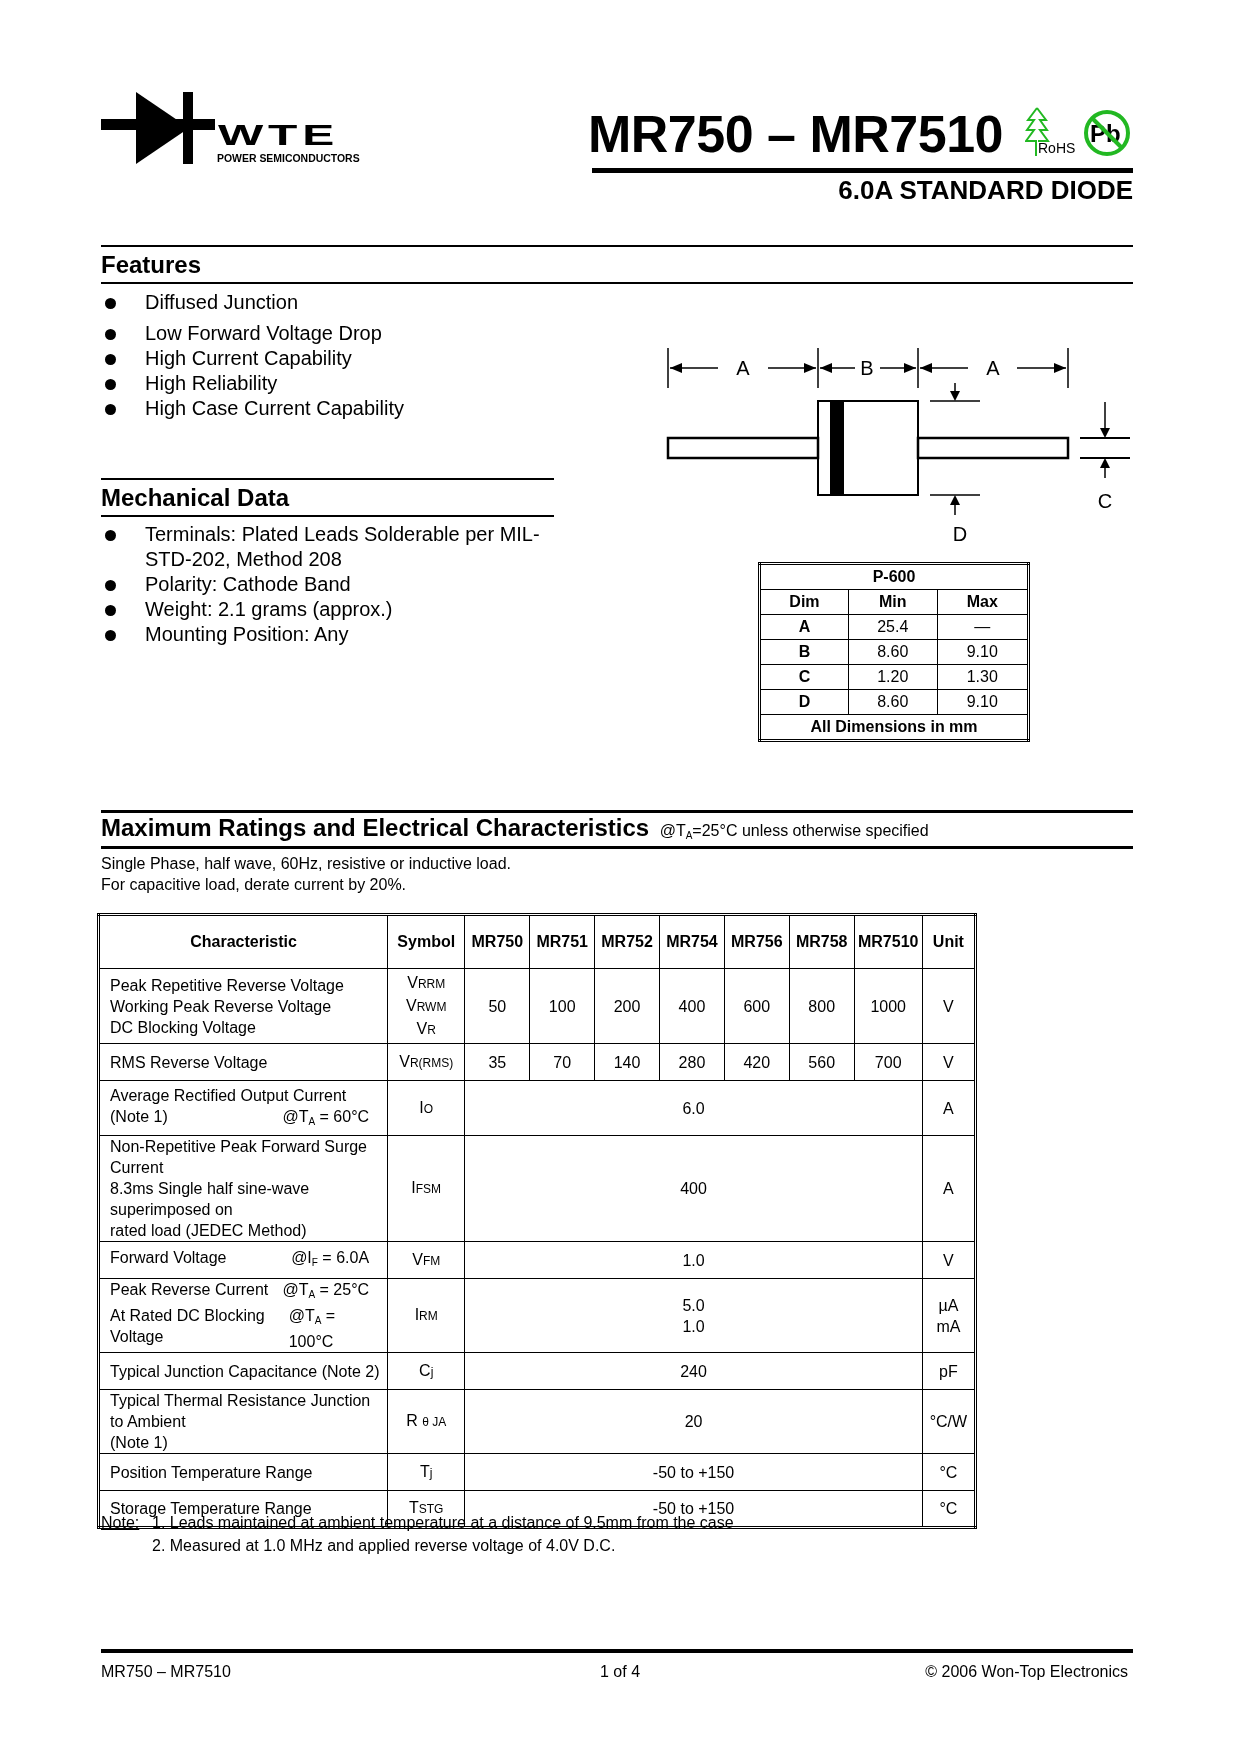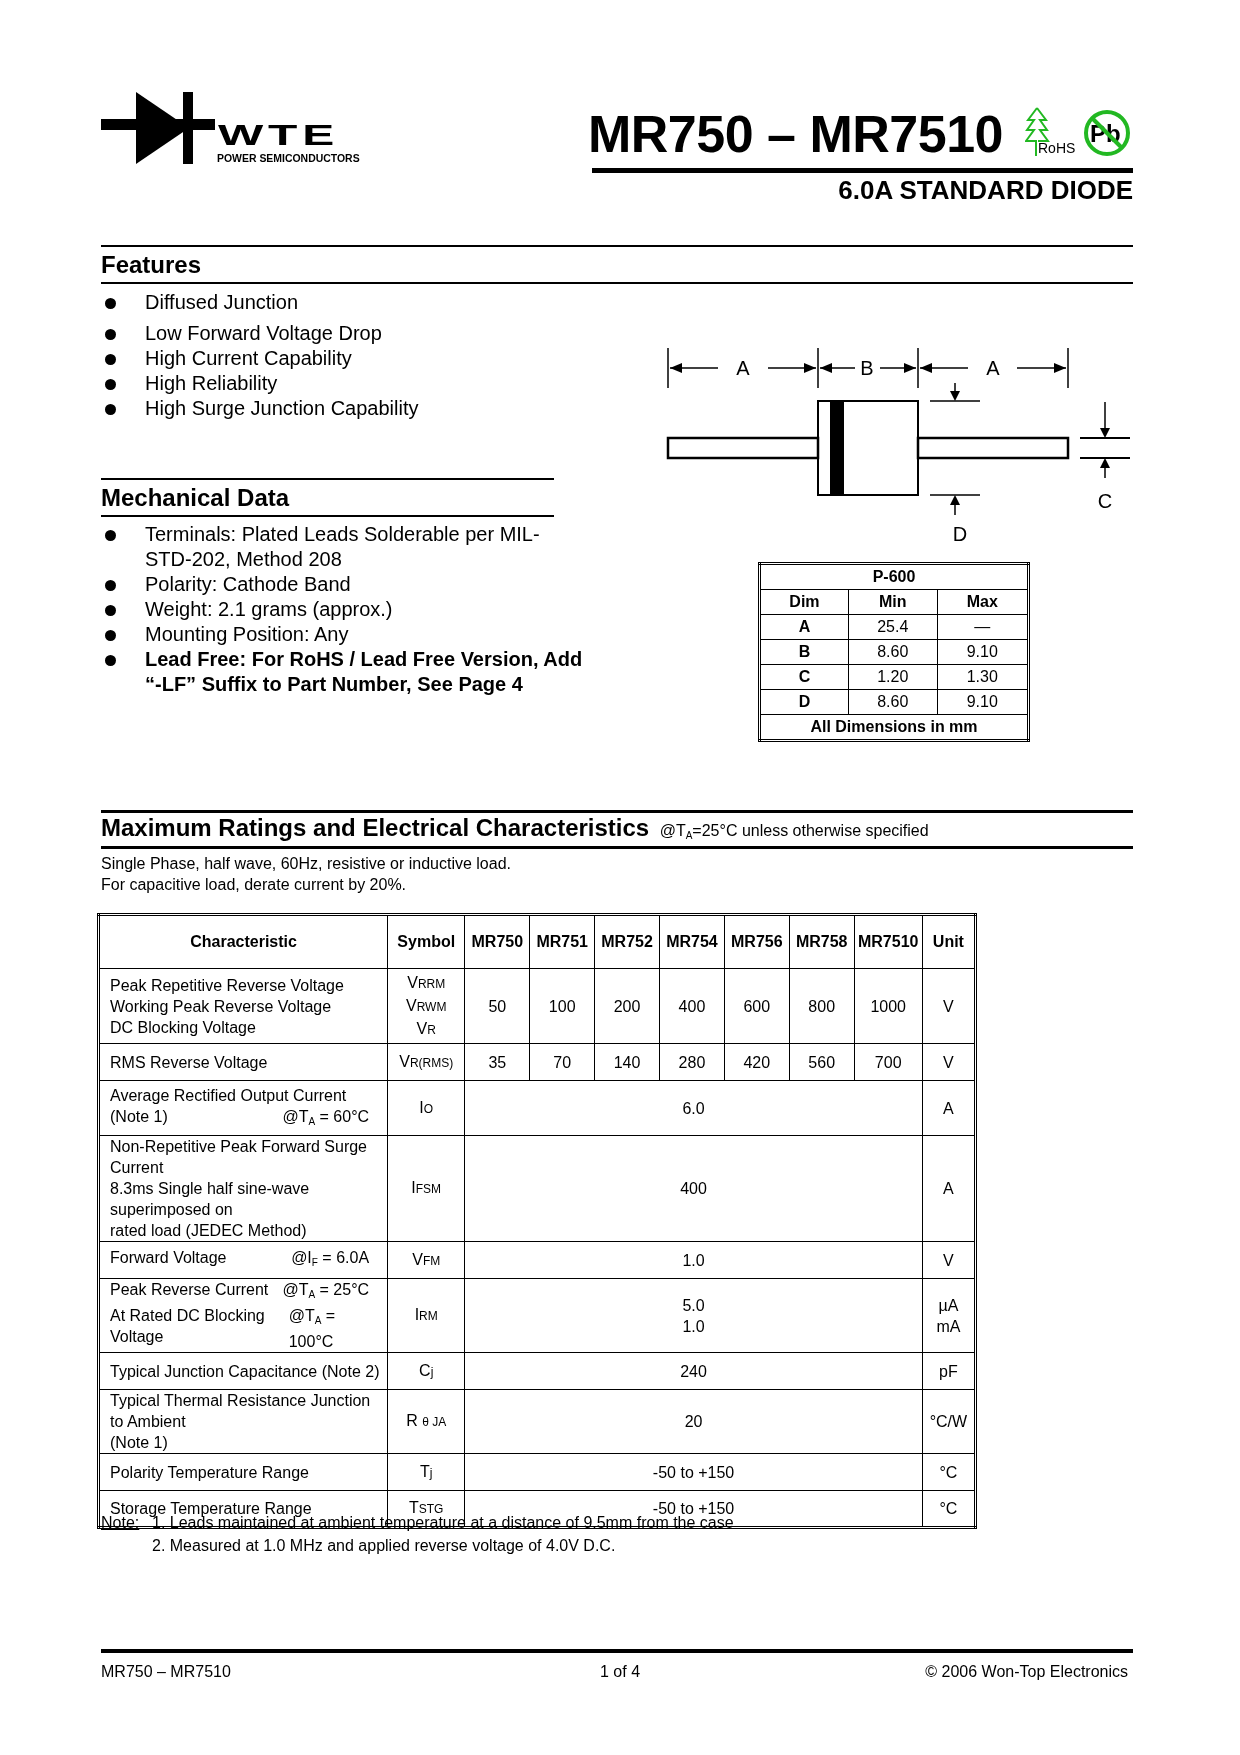--- a/index.html
+++ b/index.html
@@ -67,21 +67,21 @@
 <div id="subtitle" class="abs">6.0A STANDARD DIODE</div>
 
 <div class="abs rule-thin" style="left:101px;top:245px;width:1032px;"></div>
 <div class="abs sec-title" style="left:101px;top:251px;">Features</div>
 <div class="abs rule-thin" style="left:101px;top:282px;width:1032px;"></div>
 <ul id="feat-list" class="abs bullets" style="left:101px;top:290px;width:500px;">
   <li>Diffused Junction</li>
   <li>Low Forward Voltage Drop</li>
   <li>High Current Capability</li>
   <li>High Reliability</li>
-  <li>High Surge Junction Capability</li>
+  <li>High Case Current Capability</li>
 </ul>
 
 <svg class="abs" style="left:655px;top:340px;width:490px;height:220px;" viewBox="0 0 490 220">
   <g stroke="#000" stroke-width="1.5" fill="none">
 
     <line x1="13" y1="8" x2="13" y2="48"></line>
     <line x1="163" y1="8" x2="163" y2="48"></line>
     <line x1="263" y1="8" x2="263" y2="48"></line>
     <line x1="413" y1="8" x2="413" y2="48"></line>
 
@@ -132,21 +132,20 @@
 </svg>
 
 <div class="abs rule-thin" style="left:101px;top:478px;width:453px;"></div>
 <div class="abs sec-title" style="left:101px;top:484px;">Mechanical Data</div>
 <div class="abs rule-thin" style="left:101px;top:515px;width:453px;"></div>
 <ul class="abs bullets" style="left:101px;top:522px;width:500px;">
   <li style="padding-right:40px;">Terminals: Plated Leads Solderable per MIL-STD-202, Method 208</li>
   <li>Polarity: Cathode Band</li>
   <li>Weight: 2.1 grams (approx.)</li>
   <li>Mounting Position: Any</li>
-  <li class="bold">Lead Free: For RoHS / Lead Free Version, Add “-LF” Suffix to Part Number, See Page 4</li>
 </ul>
 
 <table id="dimtable" class="abs">
   <tbody>
       <tr>
         <td colspan="3" class="hd">P-600</td>
       </tr>
   <tr>
     <td class="hd">Dim</td>
     <td class="hd">Min</td>
@@ -317,21 +316,21 @@
     <td class="char">
           <div>Typical Thermal Resistance Junction to Ambient</div>
           <div>(Note 1)</div>
         </td>
     <td class="c sym"><span>R</span> <small>θ JA</small></td>
     <td class="c" colspan="7">20</td>
     <td class="c">°C/W</td>
   </tr>
 
   <tr style="height:37px;">
-    <td class="char">Polarity Temperature Range</td>
+    <td class="char">Position Temperature Range</td>
     <td class="c sym"><span>T</span><small>j</small></td>
     <td class="c" colspan="7">-50 to +150</td>
     <td class="c">°C</td>
   </tr>
 
   <tr style="height:37px;">
     <td class="char">Storage Temperature Range</td>
     <td class="c sym"><span>T</span><small>STG</small></td>
     <td class="c" colspan="7">-50 to +150</td>
     <td class="c">°C</td>

